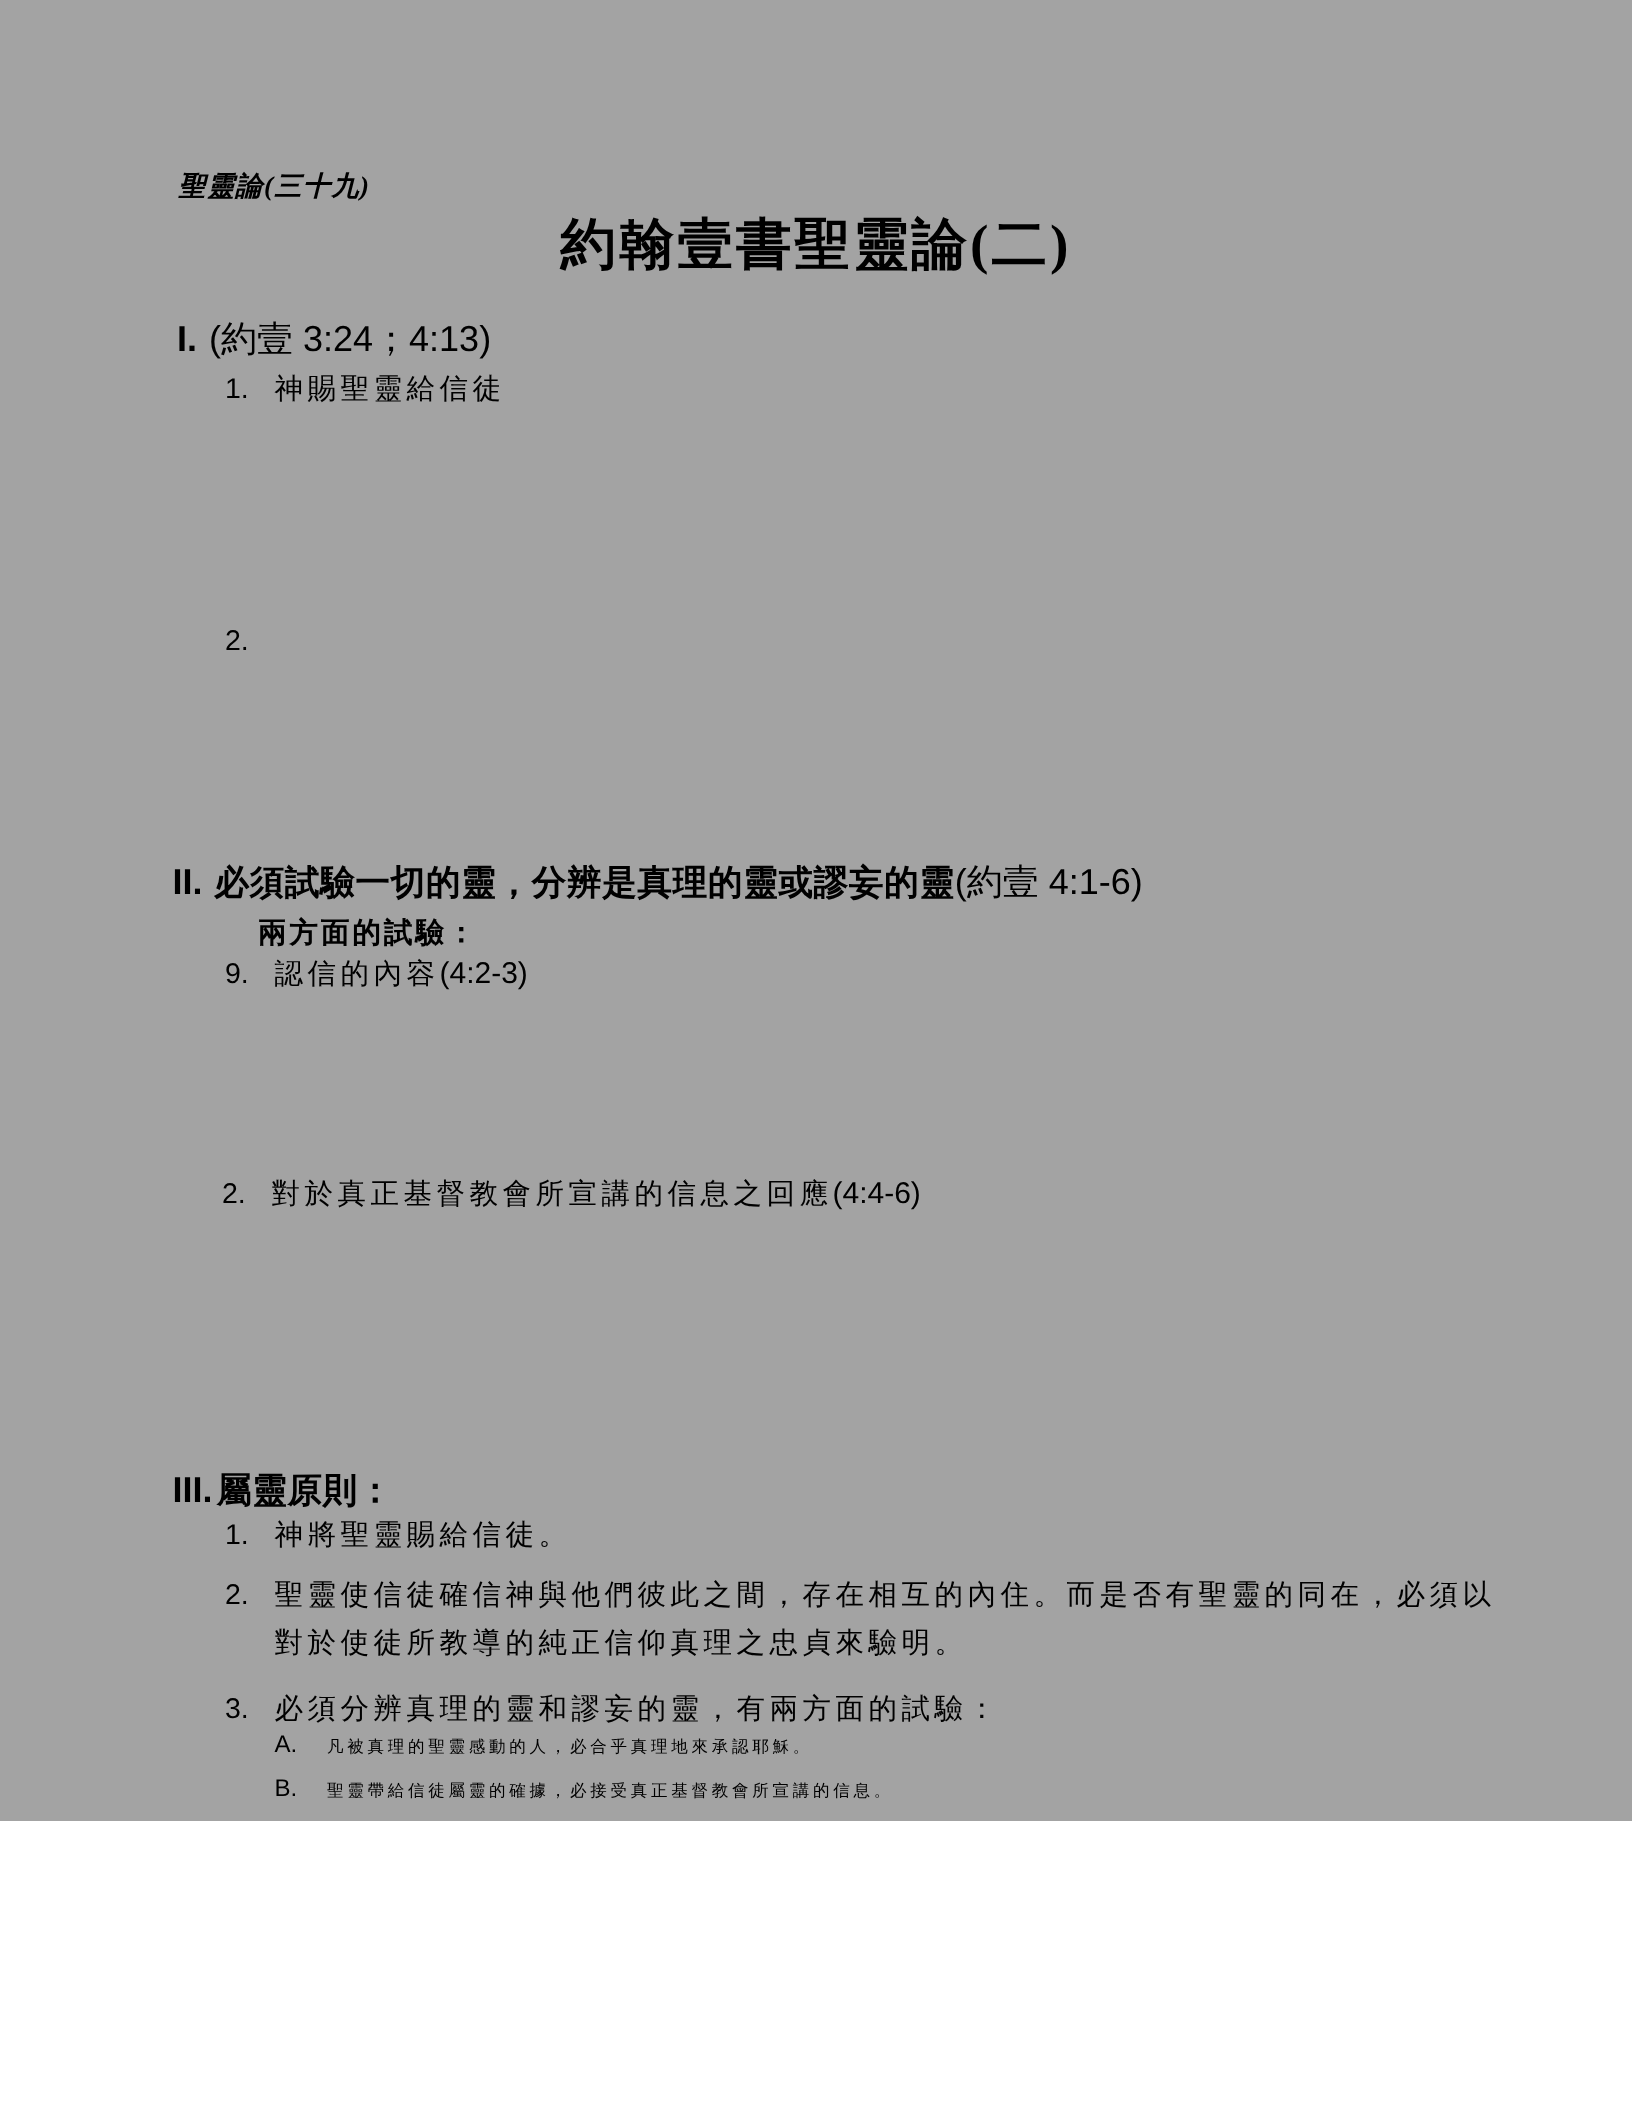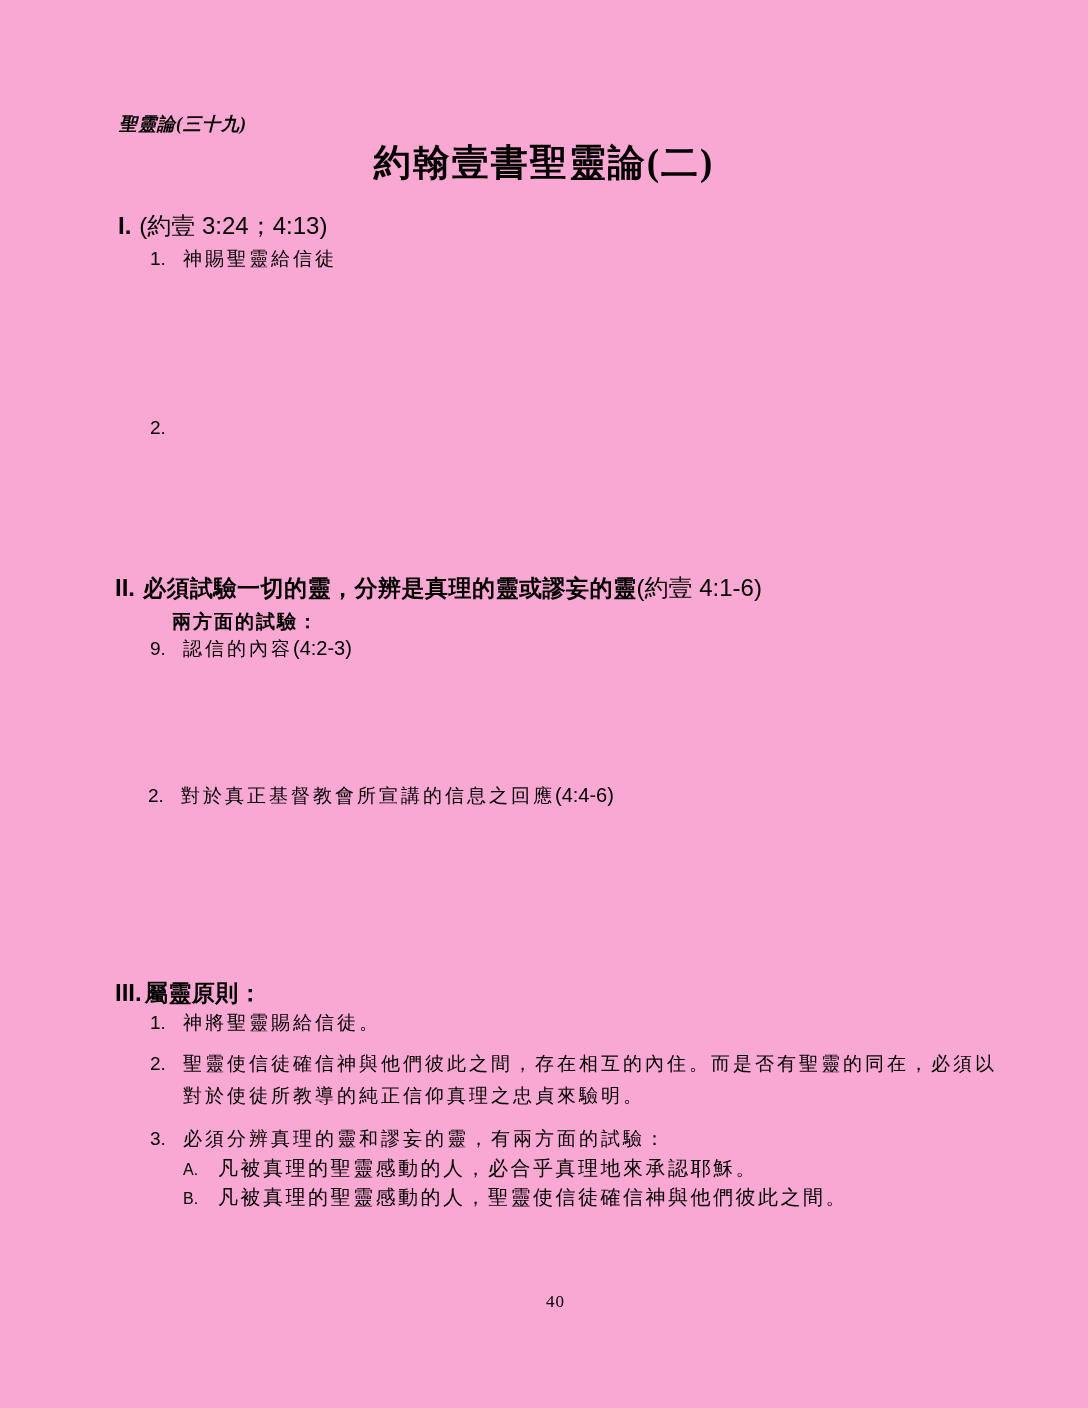--- a/index.html
+++ b/index.html
@@ -7,22 +7,22 @@
     padding: 0;
     background: #ffffff;
     width: 1088px;
     height: 1408px;
     font-family: "Liberation Serif", "DejaVu Serif", serif;
     color: #000000;
   }
   .page {
     position: relative;
     width: 1088px;
-    height: 1408px;
-    background: #f9a8d4;
+    height: 1214px;
+    background: #a3a3a3;
     overflow: hidden;
   }
   .abs { position: absolute; white-space: nowrap; }
 
   .header-label {
     left: 119px; top: 112px;
     font-style: italic;
     font-weight: bold;
     font-size: 18px;
     letter-spacing: 1px;
@@ -78,21 +78,21 @@
     letter-spacing: 2px;
   }
   .multiline .lines { display: block; }
   .multiline .lines div { line-height: 32px; white-space: nowrap; }
   .subitem .num {
     font-size: 16px;
     width: 35px;
     flex: 0 0 35px;
   }
   .subitem .txt {
-    font-size: 20px;
+    font-size: 11px;
     letter-spacing: 2.5px;
   }
   .page-number {
     left: 0; right: 0; top: 1292px;
     text-align: center;
     font-size: 17px;
     letter-spacing: 1px;
     padding-left: 23px;
   }
 </style>
@@ -160,18 +160,18 @@
     <span class="txt">必須分辨真理的靈和謬妄的靈，有兩方面的試驗：</span>
   </div>
 
   <div class="abs item subitem" style="left:183px; top:1155px;">
     <span class="num">A.</span>
     <span class="txt">凡被真理的聖靈感動的人，必合乎真理地來承認耶穌。</span>
   </div>
 
   <div class="abs item subitem" style="left:183px; top:1184px;">
     <span class="num">B.</span>
-    <span class="txt">凡被真理的聖靈感動的人，聖靈使信徒確信神與他們彼此之間。</span>
+    <span class="txt">聖靈帶給信徒屬靈的確據，必接受真正基督教會所宣講的信息。</span>
   </div>
 
   <div class="abs page-number">40</div>
 
 </div>
 
 </body></html>

